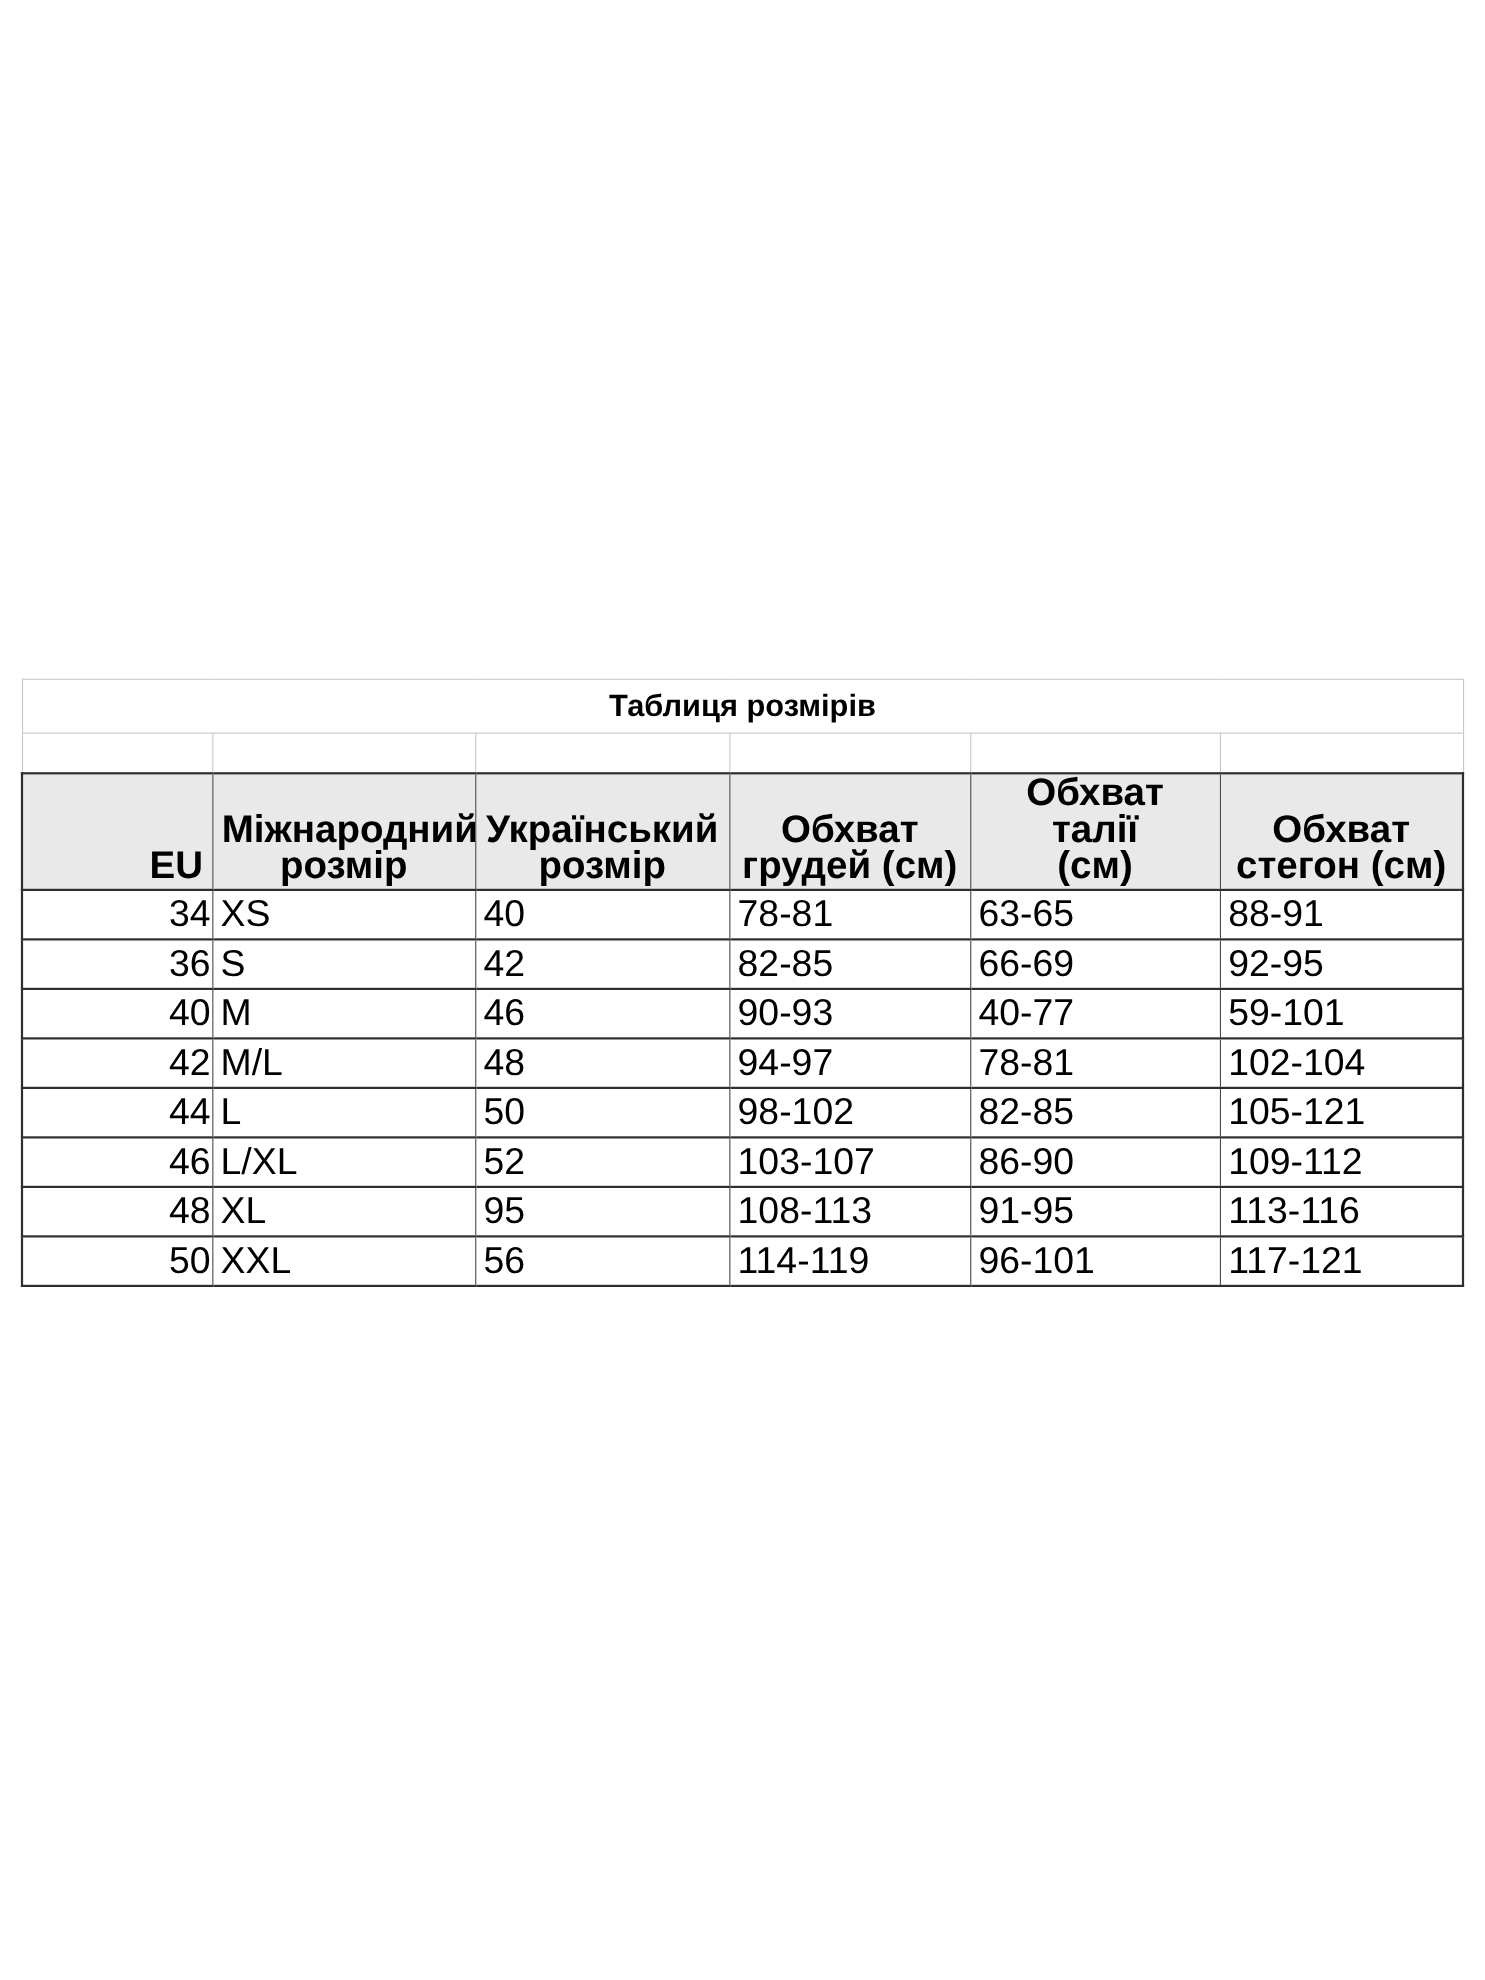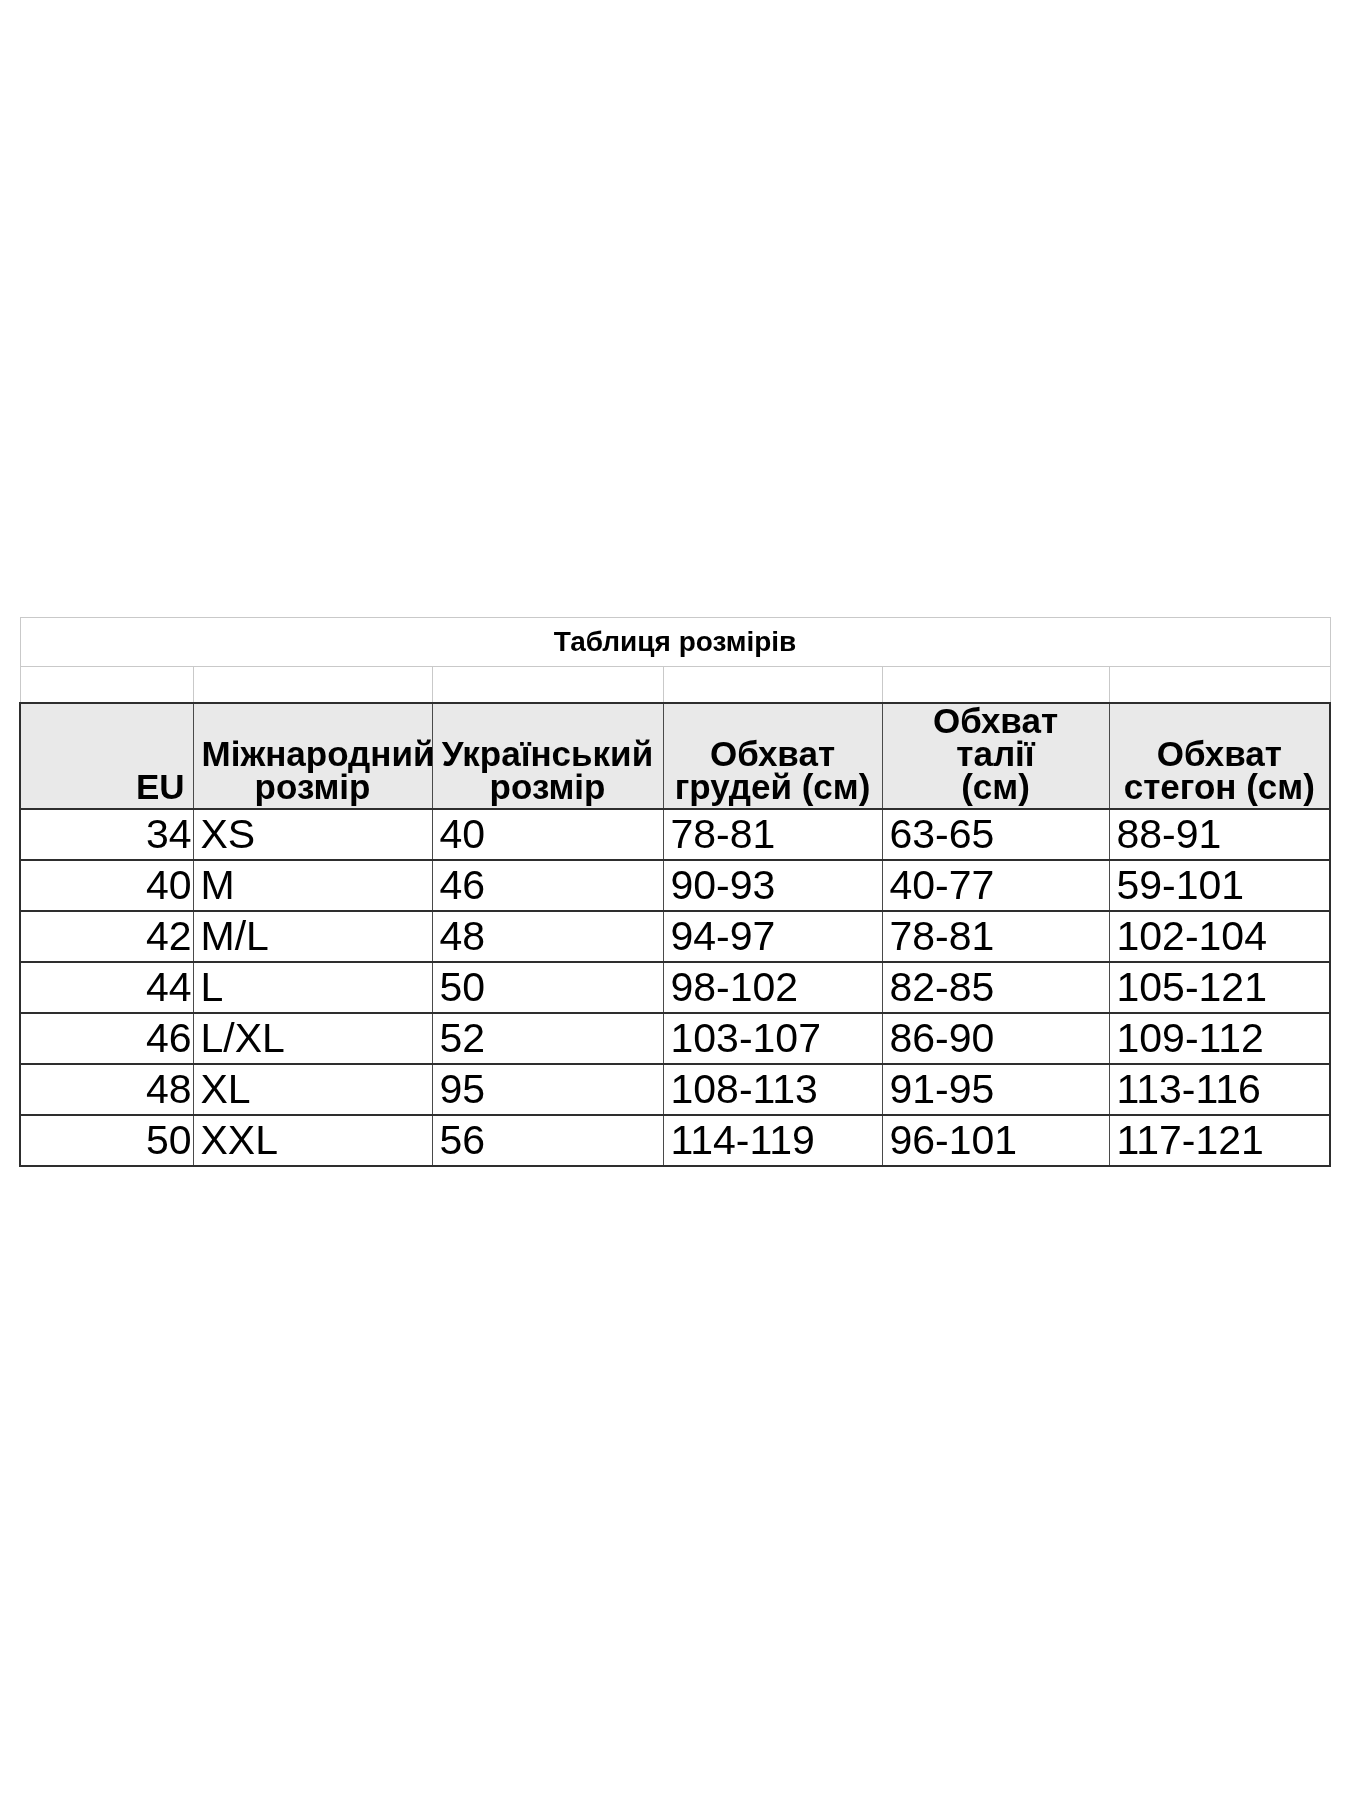--- a/index.html
+++ b/index.html
@@ -41,21 +41,21 @@
   tr.grid td:last-child{border-right:2px solid var(--border-dark);}
   tr.header-row td{
     height:77px;background:var(--header-bg);
     vertical-align:bottom;text-align:center;
     font-weight:bold;font-size:35px;
     padding:0 8px 5px 8px;
   }
   .hline{display:block;line-height:33px;}
   tr.data-row td{
     height:41px;vertical-align:middle;text-align:left;
-    font-size:41px;padding-left:7px;
+    font-size:34px;padding-left:7px;
   }
 </style>
 </head>
 <body>
 
 <div class="canvas">
   <table class="size-table">
     <colgroup>
       <col style="width:173px">
         <col style="width:239px">
@@ -105,20 +105,28 @@
 
       <tr class="grid data-row">
         <td>34</td>
         <td>XS</td>
         <td>40</td>
         <td>78-81</td>
         <td>63-65</td>
         <td>88-91</td>
       </tr>
       <tr class="grid data-row">
+        <td>36</td>
+        <td>S</td>
+        <td>42</td>
+        <td>82-85</td>
+        <td>66-69</td>
+        <td>92-95</td>
+      </tr>
+      <tr class="grid data-row">
         <td>40</td>
         <td>M</td>
         <td>46</td>
         <td>90-93</td>
         <td>40-77</td>
         <td>59-101</td>
       </tr>
       <tr class="grid data-row">
         <td>42</td>
         <td>M/L</td>

